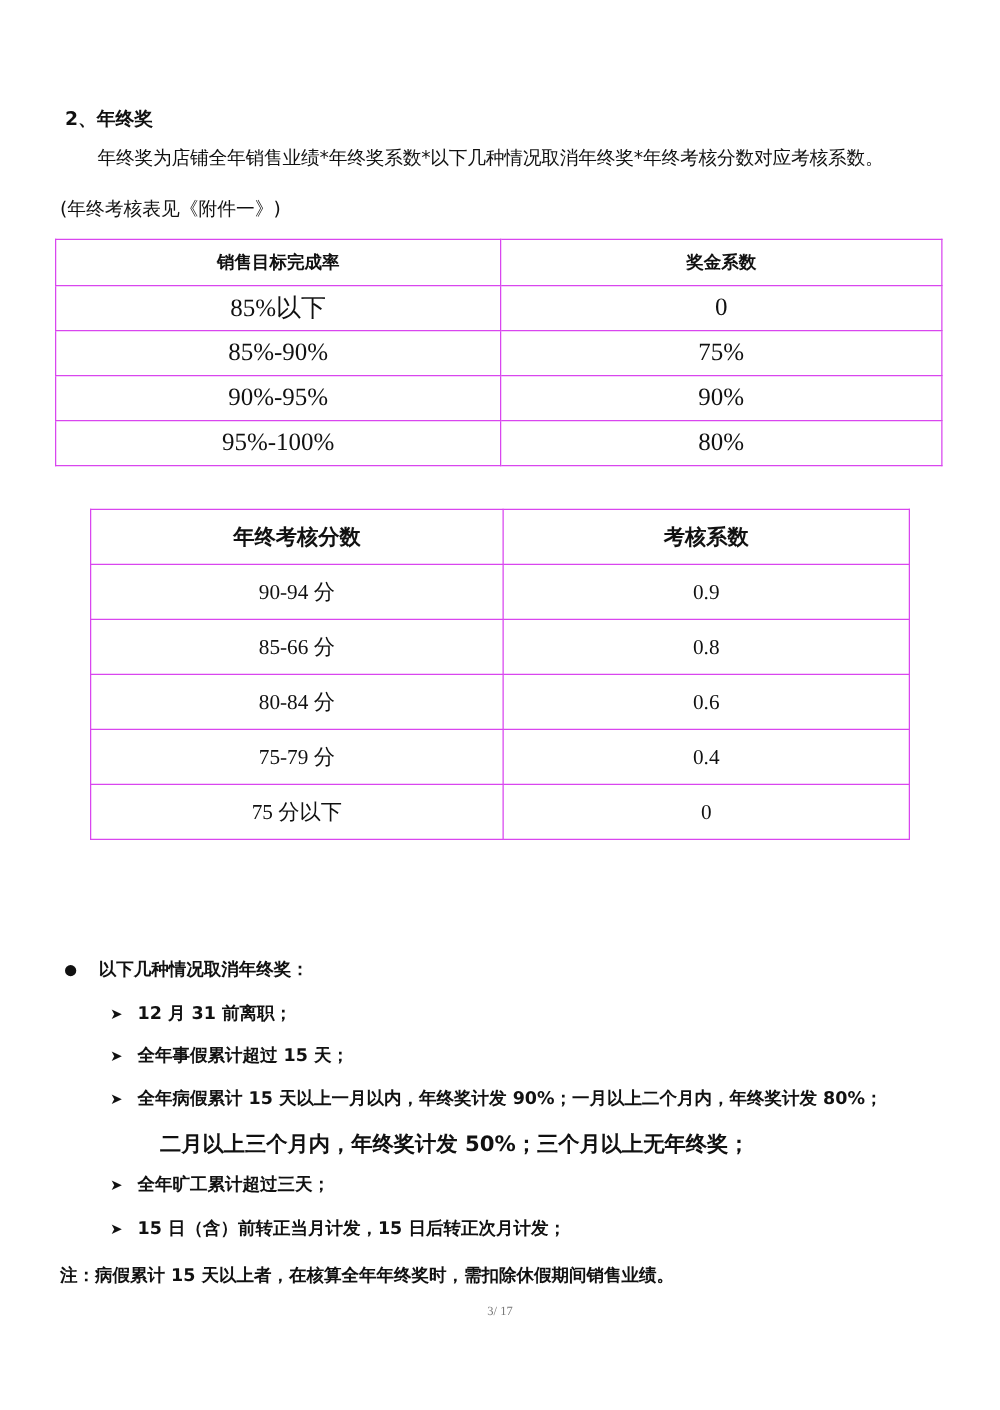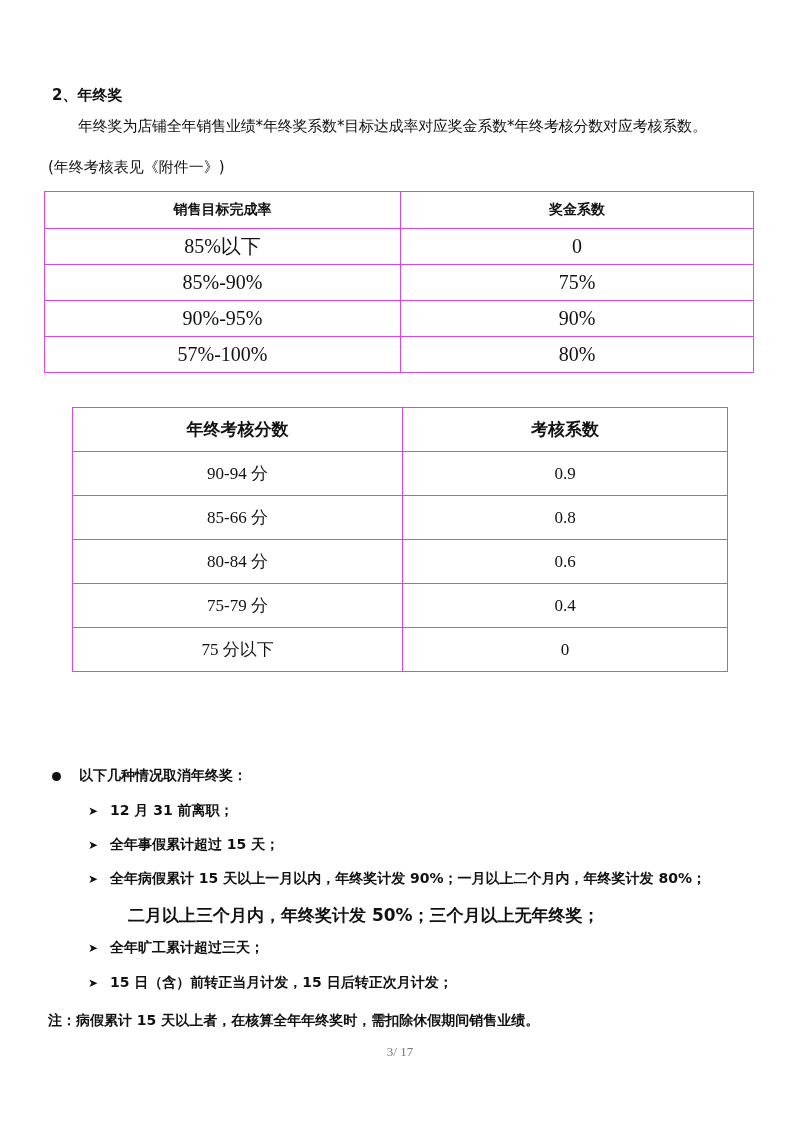--- a/index.html
+++ b/index.html
@@ -21,27 +21,27 @@
     .t2 { left: 72px; top: 407px; width: 656px; padding-left: 12px; }
     .t2 th { height: 43px; font-size: 17px; font-weight: bold; }
     .t2 td { height: 43px; font-size: 17px; font-family: "Liberation Serif", "DejaVu Serif", serif; }
     .t2 col.c1 { width: 330px; }
     .bullet-main { left: 52px; top: 767px; font-size: 14px; font-weight: bold; white-space: nowrap; }
     .bullet-dot { display: inline-block; width: 9px; height: 9px; border-radius: 50%; background: #111; margin-right: 18px; vertical-align: middle; }
     .sub { left: 88px; font-size: 14px; font-weight: bold; white-space: nowrap; }
     .arrow { display: inline-block; width: 22px; font-size: 12px; }
     .cont { left: 128px; font-size: 17px; font-weight: bold; white-space: nowrap; }
     .note { left: 48px; top: 1012px; font-size: 14px; font-weight: bold; white-space: nowrap; }
-    .pagenum { left: 0; width: 800px; top: 1044px; text-align: center; font-size: 13px; color: #777; font-family: "Liberation Serif", serif; }
+    .pagenum { left: 0; width: 800px; top: 1044px; text-align: center; font-size: 10px; color: #777; font-family: "Liberation Serif", serif; }
   </style>
 </head>
 <body>
 
 <div class="abs heading">2、年终奖</div>
-<div class="abs para">年终奖为店铺全年销售业绩*年终奖系数*目标达成率对应奖金系数*年终考核分数对应考核系数。</div>
+<div class="abs para">年终奖为店铺全年销售业绩*年终奖系数*以下几种情况取消年终奖*年终考核分数对应考核系数。</div>
 <div class="abs note-ref">(年终考核表见《附件一》)</div>
 
 <table class="t1">
   <colgroup>
       <col class="c1">
       <col>
     </colgroup>
   <tbody>
       <tr>
     <th>销售目标完成率</th>
@@ -53,21 +53,21 @@
   </tr>
   <tr>
     <td>85%-90%</td>
     <td>75%</td>
   </tr>
   <tr>
     <td>90%-95%</td>
     <td>90%</td>
   </tr>
   <tr>
-    <td>57%-100%</td>
+    <td>95%-100%</td>
     <td>80%</td>
   </tr>
 </tbody>
   </table>
 
 <table class="t2">
   <colgroup>
       <col class="c1">
       <col>
     </colgroup>

